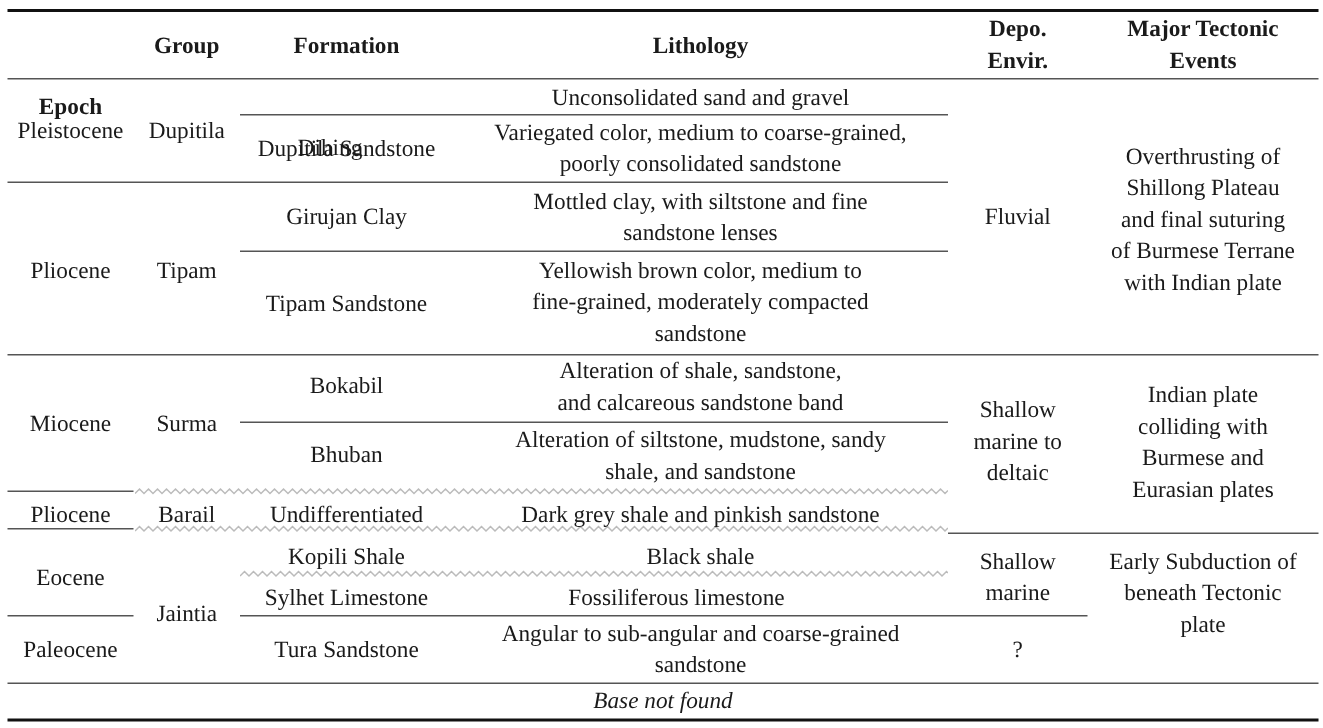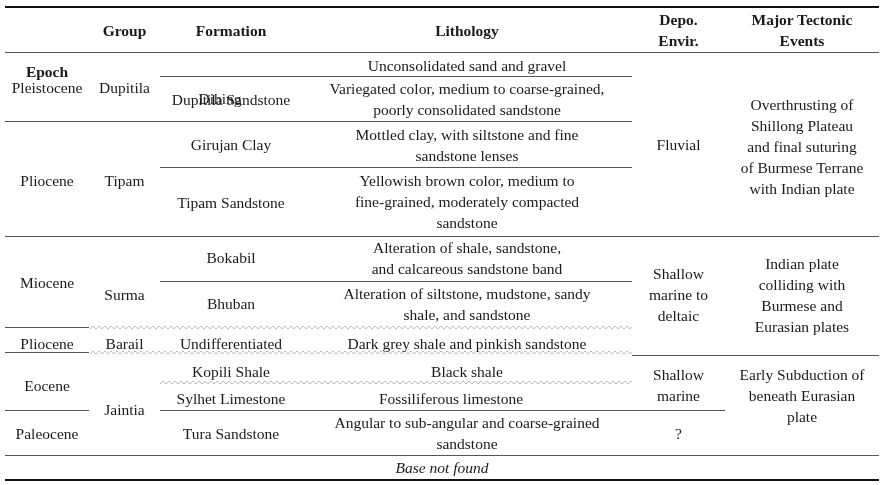--- a/index.html
+++ b/index.html
@@ -64,21 +64,21 @@
 
   <div class="t" style="left:5px; width:84px; top:77px;">Pleistocene</div>
   <div class="t" style="left:5px; width:84px; top:170px;">Pliocene</div>
   <div class="t" style="left:5px; width:84px; top:272px;">Miocene</div>
   <div class="t" style="left:5px; width:84px; top:333px;">Pliocene</div>
   <div class="t" style="left:5px; width:84px; top:375px;">Eocene</div>
   <div class="t" style="left:5px; width:84px; top:423px;">Paleocene</div>
 
   <div class="t" style="left:89px; width:71px; top:77px;">Dupitila</div>
   <div class="t" style="left:89px; width:71px; top:170px;">Tipam</div>
-  <div class="t" style="left:89px; width:71px; top:284px;">Surma</div>
+  <div class="t" style="left:89px; width:71px; top:272px;">Surma</div>
   <div class="t" style="left:89px; width:71px; top:333px;">Barail</div>
   <div class="t" style="left:89px; width:71px; top:399px;">Jaintia</div>
 
   <div class="t" style="left:149px; width:142px; top:55px;margin-top:33px;">Dihing</div>
   <div class="t" style="left:155px; width:152px; top:89px;">Dupitila Sandstone</div>
   <div class="t" style="left:160px; width:142px; top:134px;">Girujan Clay</div>
   <div class="t" style="left:160px; width:142px; top:192px;">Tipam Sandstone</div>
   <div class="t" style="left:160px; width:142px; top:247px;">Bokabil</div>
   <div class="t" style="left:160px; width:142px; top:293px;">Bhuban</div>
   <div class="t" style="left:160px; width:142px; top:333px;">Undifferentiated</div>
@@ -148,18 +148,18 @@
     <span>with Indian plate</span>
   </div>
   <div class="t" style="left:725px; width:154px; top:253px;">
     <span>Indian plate</span>
     <span>colliding with</span>
     <span>Burmese and</span>
     <span>Eurasian plates</span>
   </div>
   <div class="t" style="left:725px; width:154px; top:364px;">
     <span>Early Subduction of</span>
-    <span>beneath Eurasian</span>
+    <span>beneath Tectonic</span>
     <span>plate</span>
   </div>
 
   <div class="t ital" style="left:5px; width:874px; top:457px;">Base not found</div>
 </div>
 
 </body></html>

